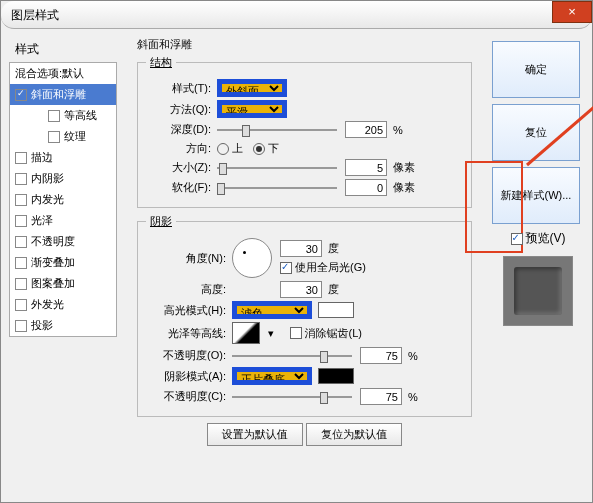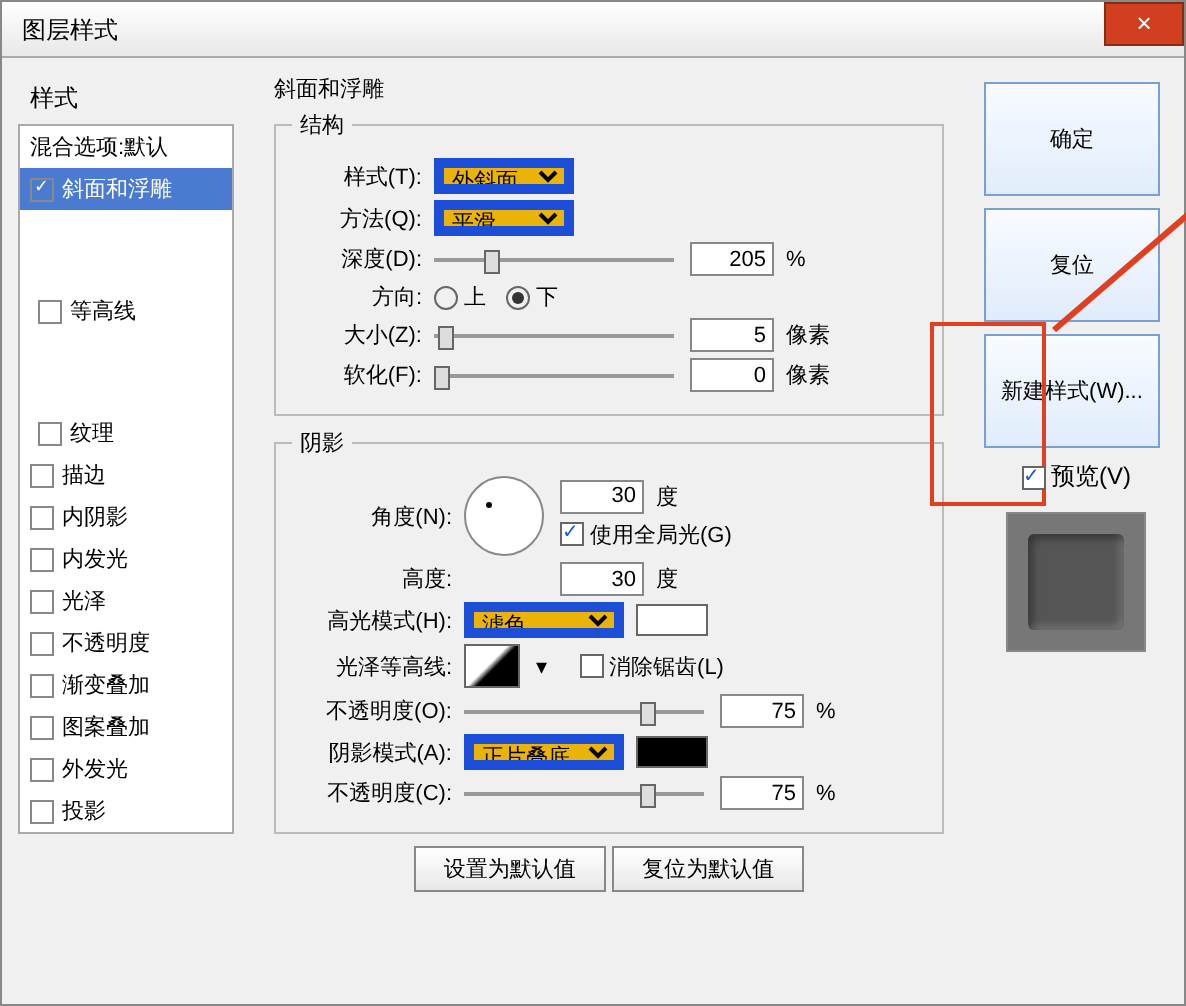--- a/index.html
+++ b/index.html
@@ -1,33 +1,33 @@
 <!DOCTYPE html>
 <html><head>
 <meta charset="utf-8">
 <style>
 * { box-sizing: border-box; margin: 0; padding: 0; }
 body { font-family: "Microsoft YaHei", SimSun, sans-serif; font-size: 12px; background: #f0f0f0; color: #000; }
 .window { width: 593px; height: 503px; background: #f0f0f0; border: 1px solid #888; position: relative; }
-.titlebar { height: 28px; background: linear-gradient(#fff,#e8e8e8); border-bottom: 1px solid #aaa; padding: 6px 10px; font-size: 12px; position: relative; }
+.titlebar { height: 28px; background: linear-gradient(#fff,#e8e8e8); border-bottom: 1px solid #aaa; padding: 6px 10px; font-size: 12px; position: relative; border-radius: 13px; }
 .close-btn { position: absolute; right: 0; top: 0; width: 40px; height: 22px; background: #d04020; color: #fff; text-align: center; line-height: 20px; font-size: 13px; border: 1px solid #803010; }
 .content { display: flex; padding: 8px; gap: 20px; height: calc(100% - 28px); }
 .left-panel { width: 108px; }
 .left-header { padding: 4px 6px; background: #f0f0f0; }
 .style-list { border: 1px solid #aaa; background: #fff; }
 .style-list .row { padding: 3px 5px; display: flex; align-items: center; gap: 4px; font-size: 11px; }
 .style-list .row.blend { padding: 3px 5px; }
 .style-list .row.active { background: #4a7bd0; color: #fff; }
 .style-list .row .chk { width: 12px; height: 12px; border: 1px solid #888; background: #fff; display: inline-block; }
 .style-list .row .chk.on { background: #4a7bd0; position: relative; }
 .style-list .row .chk.on::after { content: "✓"; color: #fff; font-size: 9px; position: absolute; top: -2px; left: 1px; }
-.style-list .row.indent { padding-left: 9px; margin-top: 40px; }
+.style-list .row.indent { padding-left: 38px; }
 .middle { flex: 1; position: relative; }
 fieldset { border: 1px solid #bbb; margin-bottom: 6px; padding: 6px 8px 8px; }
-legend { padding: 0 4px; font-size: 11px; }
+legend { padding: 0 4px; font-size: 11px; text-decoration: underline; }
 .fieldset-title { font-size: 11px; margin-bottom: 3px; }
 .form-row { display: flex; align-items: center; margin: 3px 0; font-size: 11px; }
 .form-row .lbl { width: 65px; text-align: right; margin-right: 6px; }
 .form-row .lbl2 { width: 80px; text-align: right; margin-right: 6px; }
 select { border: 5px solid #1d4ed8; font-size: 11px; height: 18px; background: #eab308; }
 .slider { height: 16px; position: relative; flex: 0 0 120px; margin-right: 8px; }
 .slider .track { position: absolute; top: 7px; left: 0; right: 0; height: 2px; background: #999; }
 .slider .thumb { position: absolute; top: 3px; width: 8px; height: 12px; background: #ddd; border: 1px solid #666; }
 input[type=text].val { width: 42px; border: 1px solid #888; font-size: 11px; text-align: right; padding: 1px 3px; height: 17px; }
 .unit { margin-left: 6px; }

